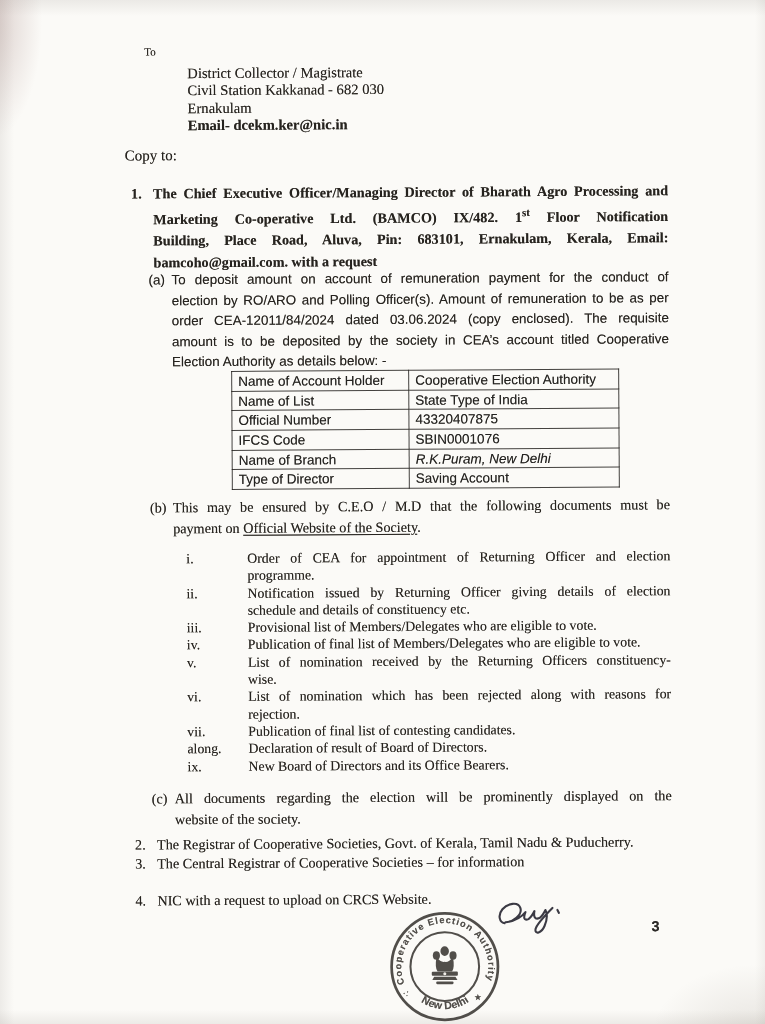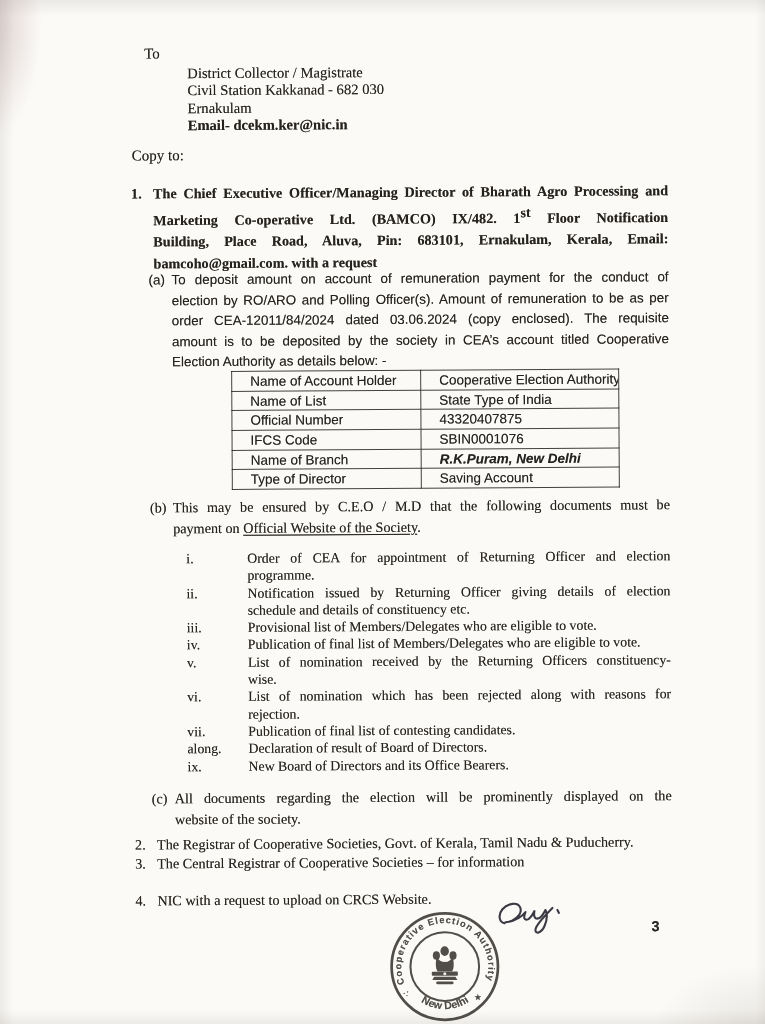--- a/index.html
+++ b/index.html
@@ -16,55 +16,55 @@
       #fbfaf7;
   }
   .content{
     position:absolute;inset:0;
     transform:rotate(-0.35deg);
     color:#26231f;
     text-shadow:0 0 0.5px rgba(45,40,33,0.55);
   }
   .abs{position:absolute;}
 
-  .to-label{left:147px;top:44px;font-size:15px;}
+  .to-label{left:147px;top:44px;font-size:11px;}
   .address{left:190px;top:64px;font-size:14.6px;line-height:17.3px;}
   .address .em{font-weight:bold;}
-  .copyto{left:134px;top:146px;font-size:15px;}
+  .copyto{left:127px;top:146px;font-size:15px;}
 
   .hang{position:absolute;}
   .hang .num{position:absolute;left:0;top:0;}
   .hang .body{margin-left:22px;}
 
   .item1{left:133px;top:182px;width:537px;font-weight:bold;font-size:14.2px;line-height:21.3px;}
-  .item1 sup{font-size:14px;}
+  .item1 sup{font-size:11px;}
 
   .sub{position:absolute;width:520px;}
   .sub .marker{position:absolute;left:0;top:0;}
   .sub .sbody{margin-left:23px;}
   .sub-a{left:150px;top:269px;font-size:13.4px;line-height:20.5px;font-family:"Liberation Sans",sans-serif;}
   .sub-b{left:150px;top:496px;font-size:14.2px;line-height:21px;}
   .sub-c{left:150px;top:787px;font-size:14.2px;line-height:21px;}
   .und{text-decoration:underline;text-underline-offset:2px;}
 
   .jl{text-align:justify;text-align-last:justify;white-space:nowrap;}
   .ll{white-space:nowrap;}
 
   table.acct{
     left:232px;top:370px;width:388px;position:absolute;
     border-collapse:collapse;table-layout:fixed;
     font-family:"Liberation Sans",sans-serif;font-size:13.5px;color:#242321;
   }
   table.acct td{
     border:1.5px solid rgba(35,33,30,0.85);
-    height:18.7px;padding:0 0 0 18px;vertical-align:middle;
+    height:18.7px;padding:0 0 0 6px;vertical-align:middle;
     overflow:hidden;white-space:nowrap;
   }
   table.acct td.c1{width:170px;}
-  table.acct tr.branch td.c2{font-style:italic;font-weight:bold;}
+  table.acct tr.branch td.c2{font-style:italic;}
 
   .doclist{left:186px;top:549px;width:484px;font-size:13.8px;line-height:17.3px;}
   .ritem{position:relative;}
   .ritem .rnum{position:absolute;left:0;top:0;}
   .ritem .rbody{margin-left:61px;}
 
   .item2{left:133px;top:835px;width:560px;font-size:14.2px;}
   .item3{left:133px;top:854px;width:560px;font-size:14.2px;}
   .item4{left:133px;top:891px;width:560px;font-size:14.2px;}
 

